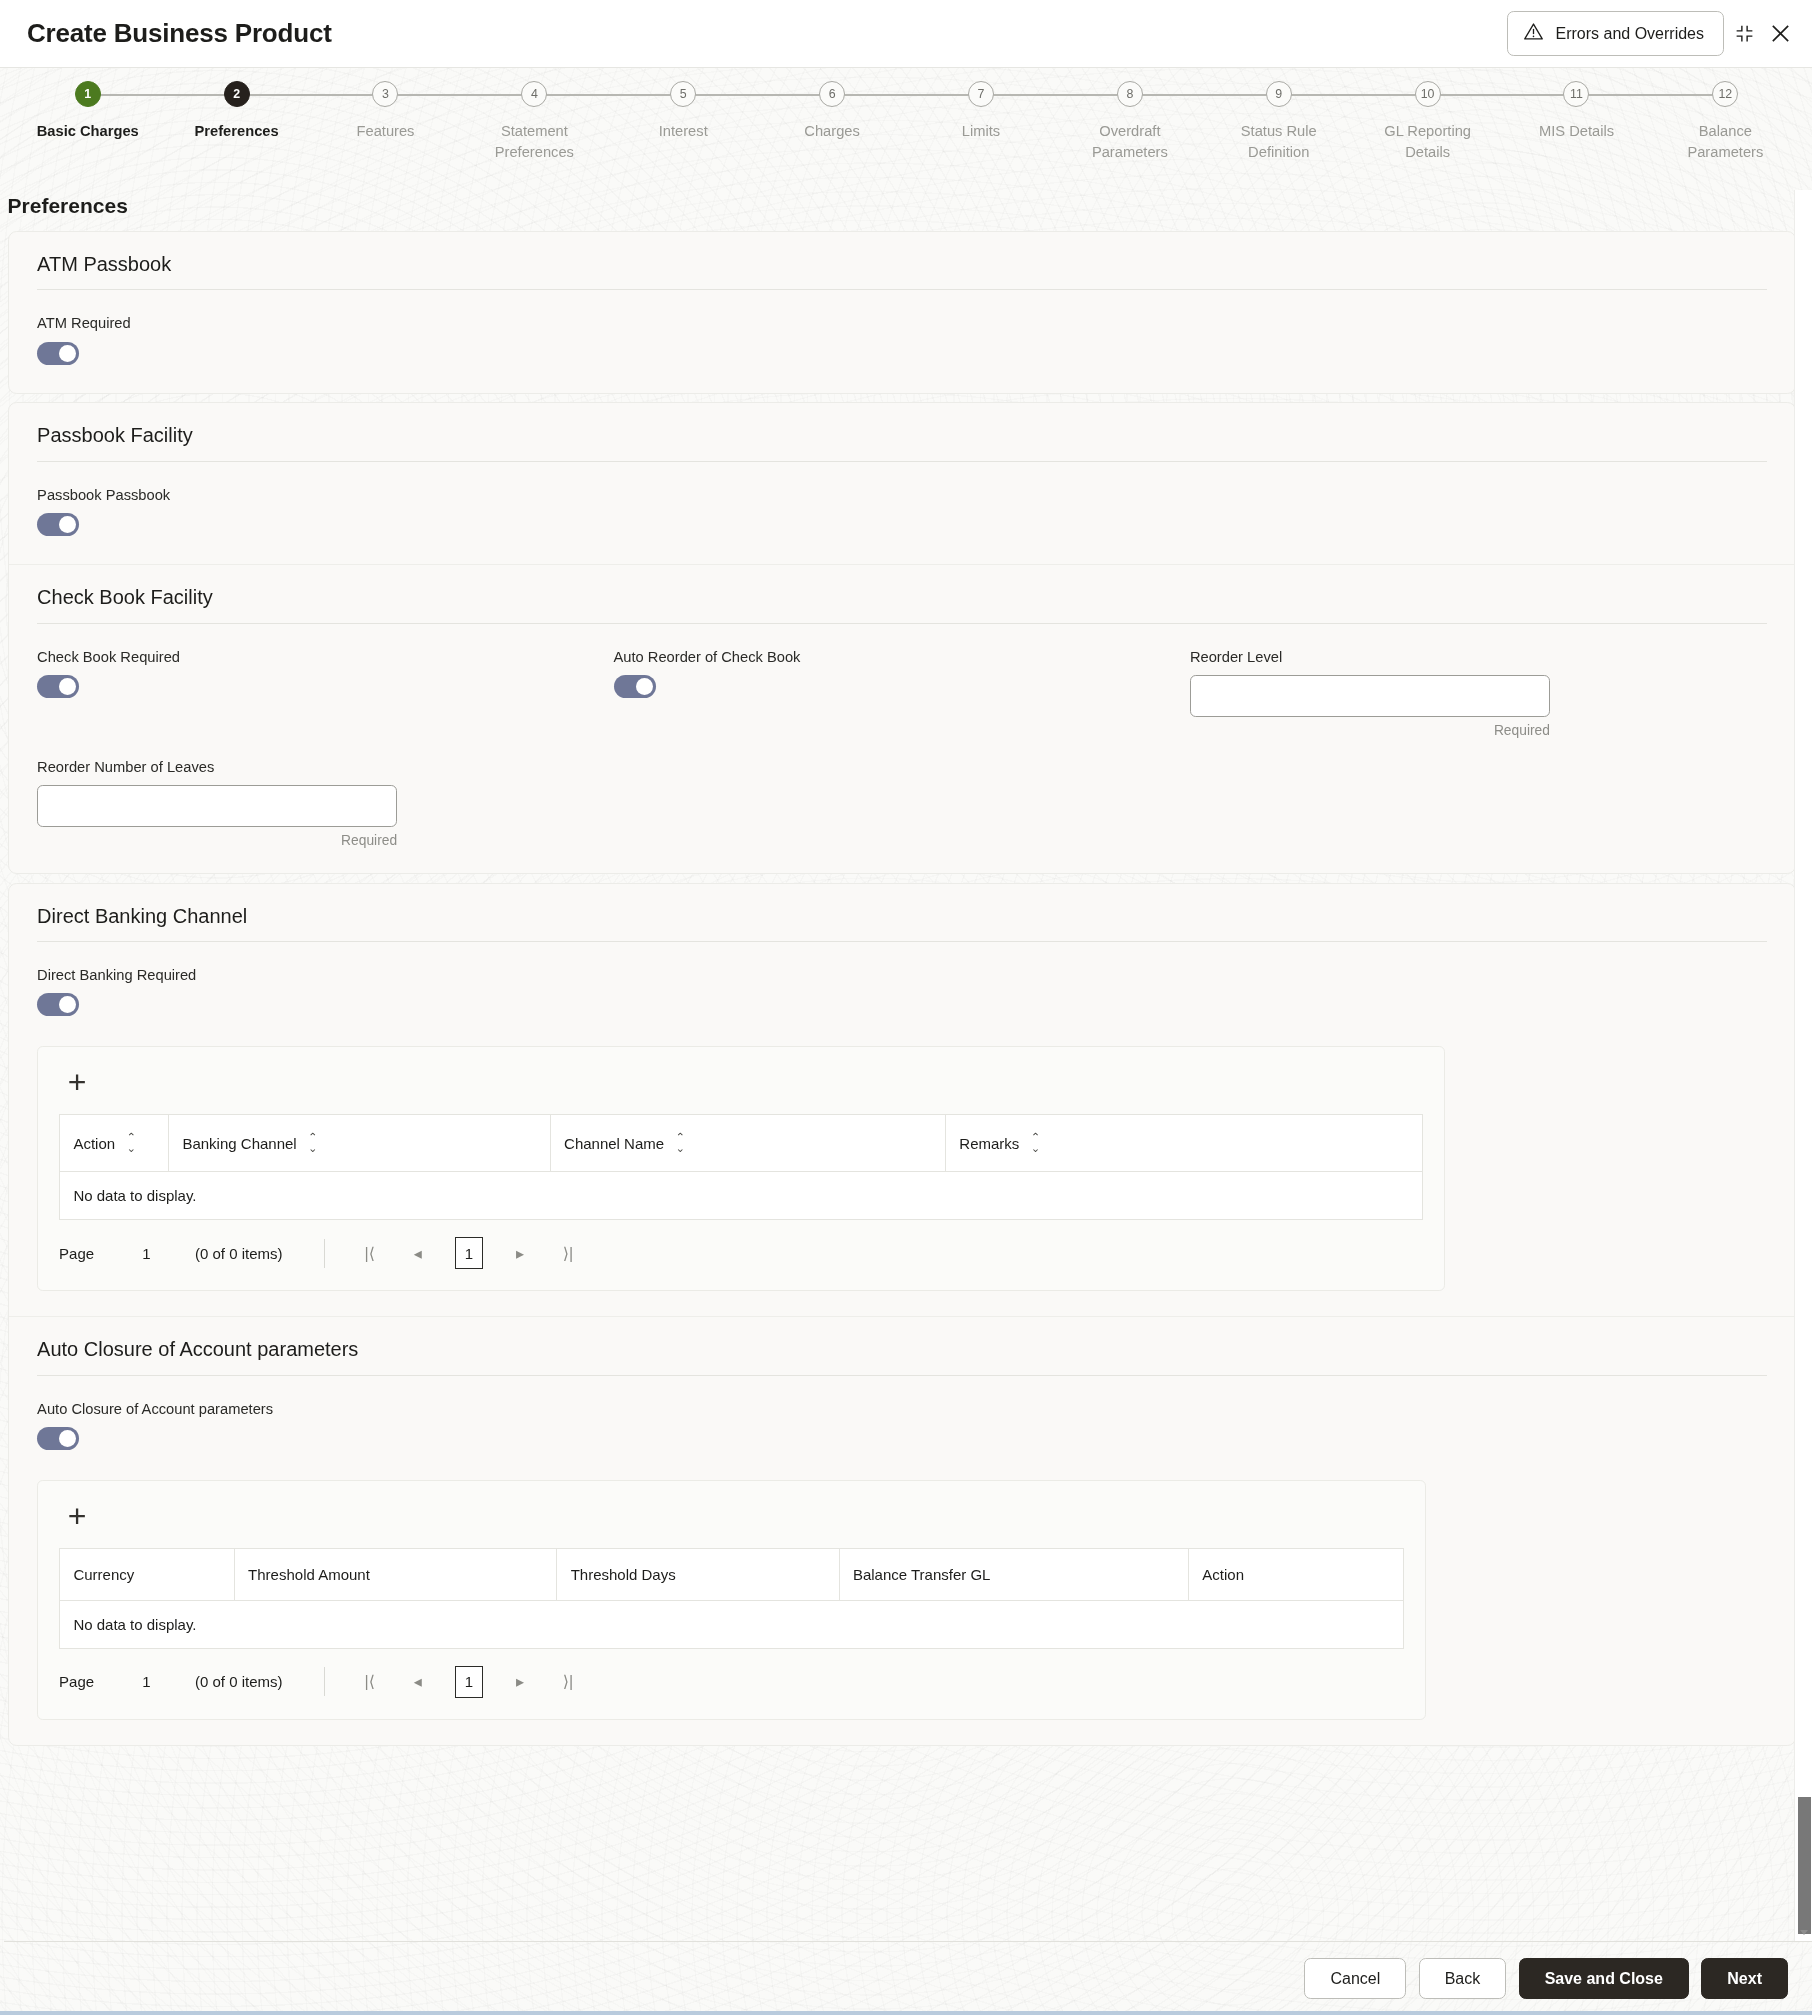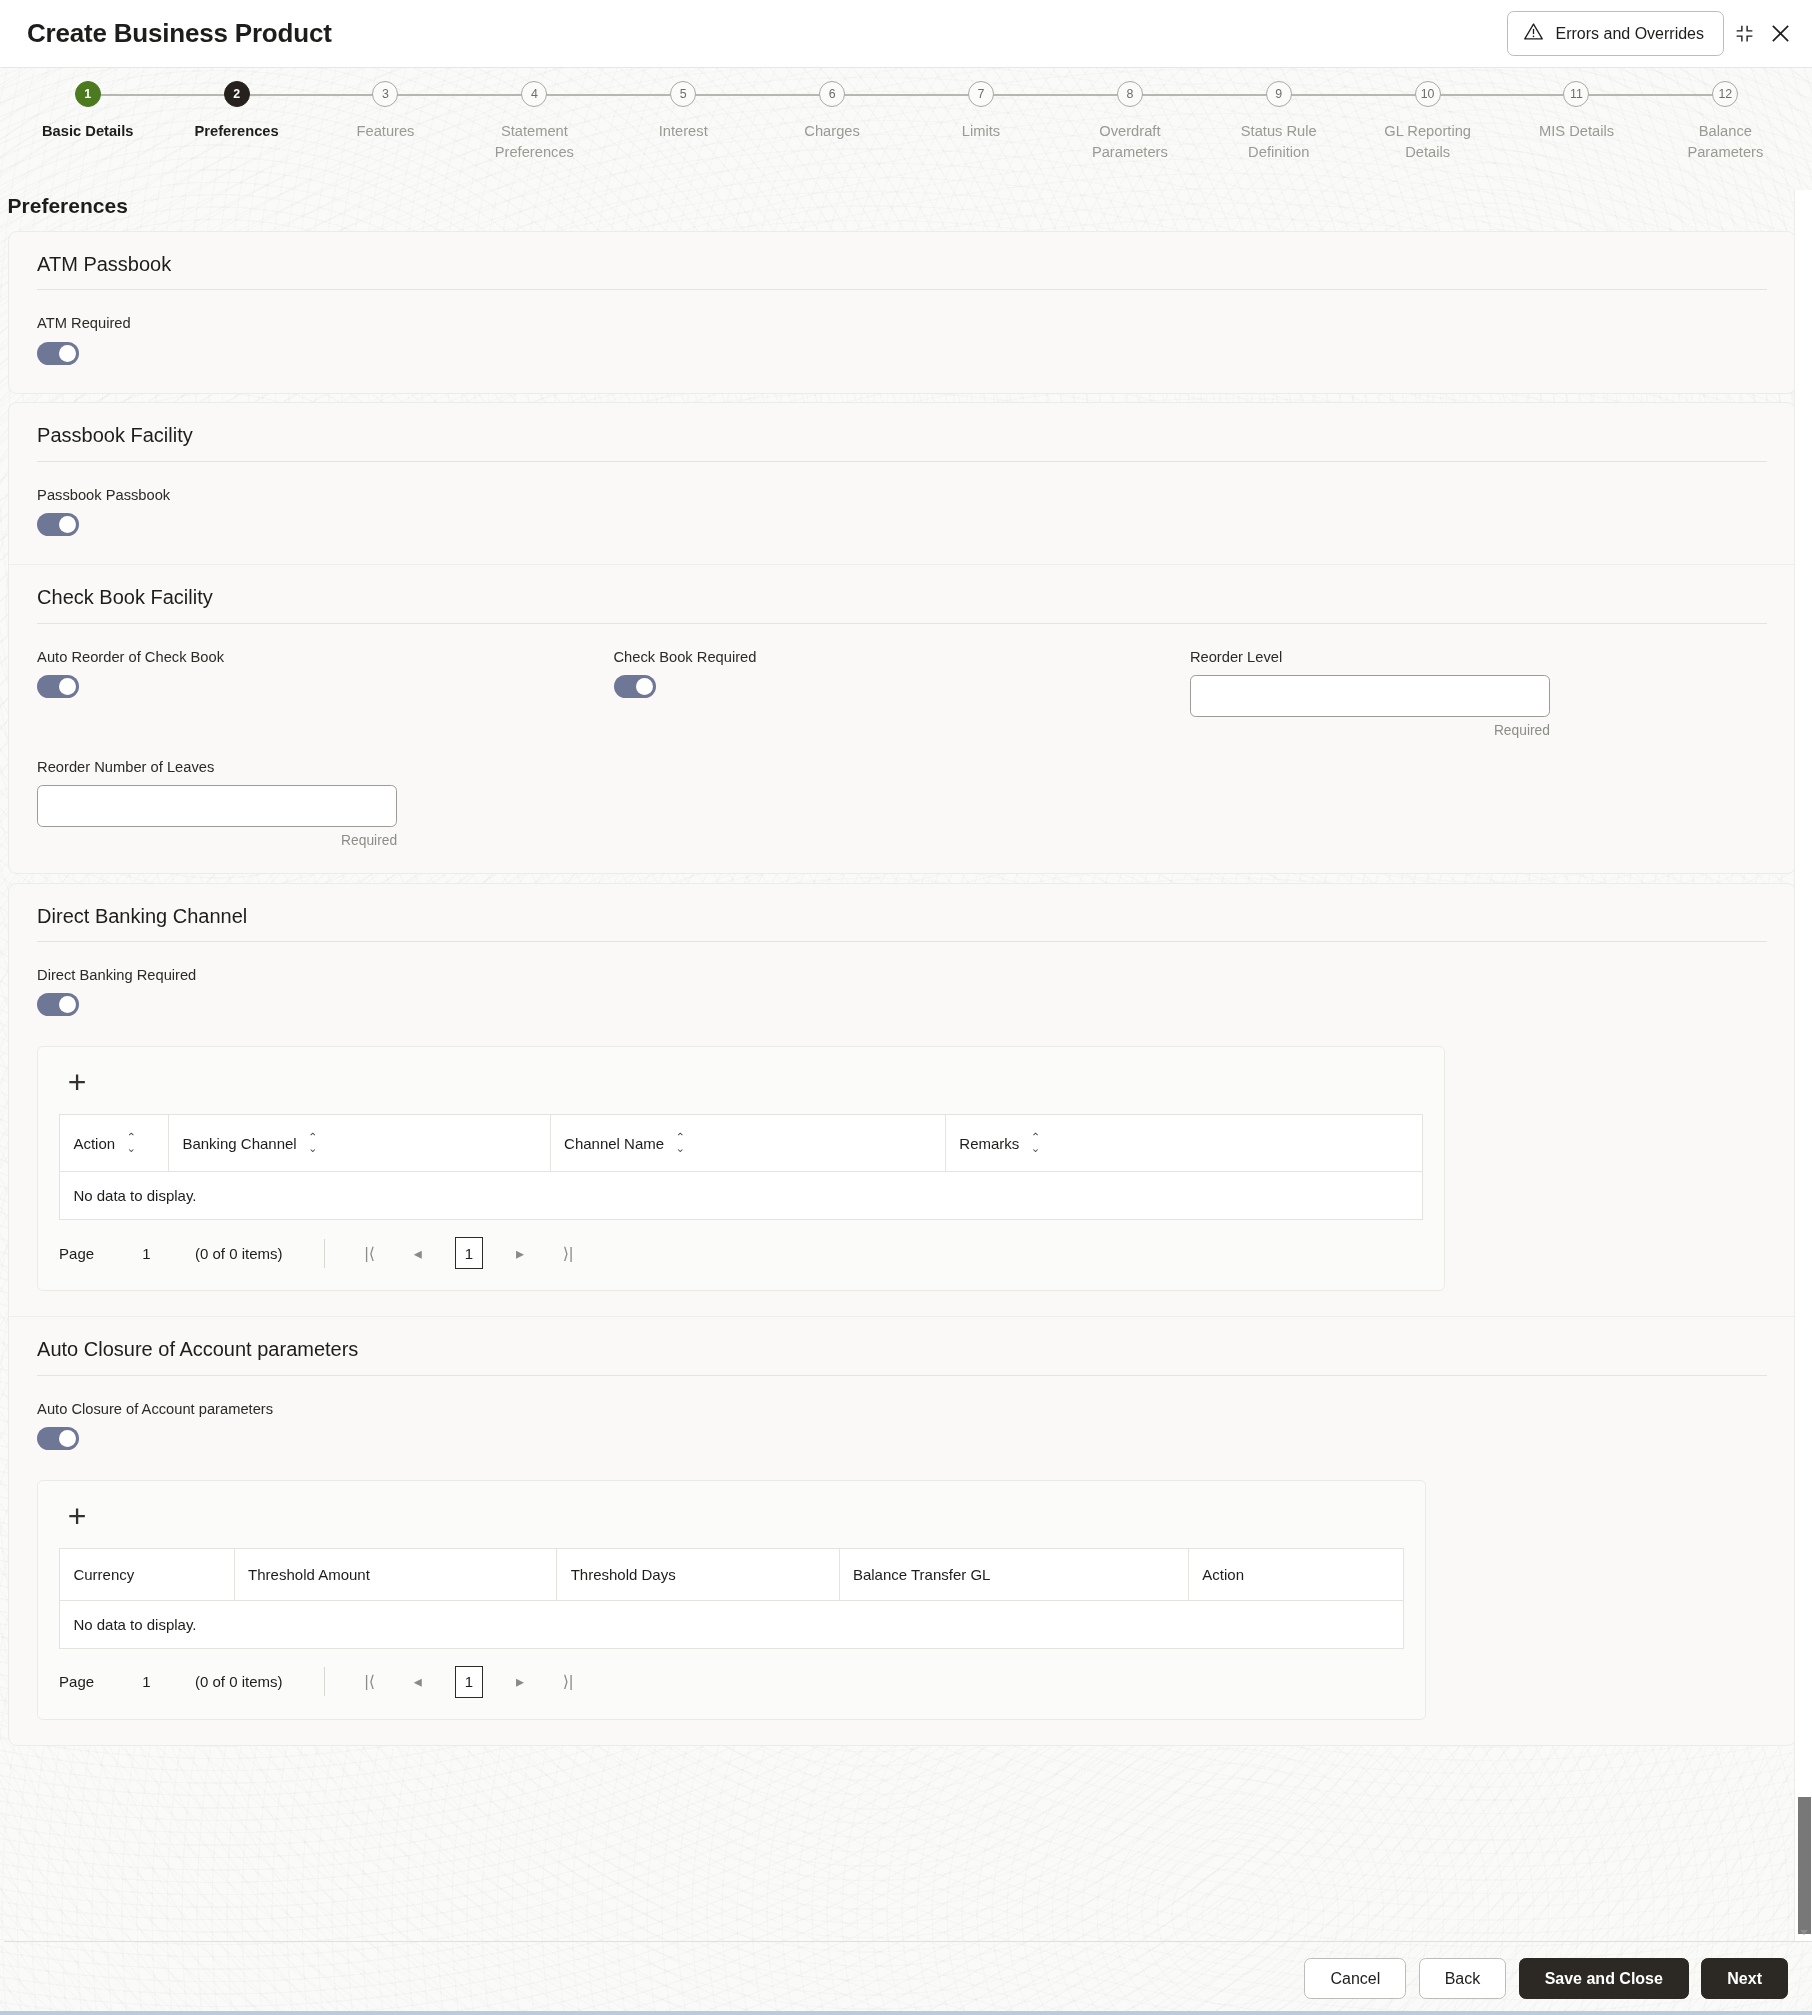--- a/index.html
+++ b/index.html
@@ -354,21 +354,21 @@
         </svg>
       </button>
     </div>
   </div>
 
   <div class="stepper-wrap">
     <div class="stepper" id="stepper-root">
         <div class="step done">
           <div class="connector"></div>
           <div class="circle">1</div>
-          <div class="label">Basic Details</div>
+          <div class="label">Basic Charges</div>
         </div>
         <div class="step active">
           <div class="connector"></div>
           <div class="circle">2</div>
           <div class="label">Preferences</div>
         </div>
         <div class="step ">
           <div class="connector"></div>
           <div class="circle">3</div>
           <div class="label">Features</div>
@@ -434,25 +434,25 @@
       <div class="grp-sub">
         <div class="card-h">Passbook Facility</div>
         <div class="field-label">Passbook Passbook</div>
         <div class="toggle"></div>
       </div>
 
       <div class="grp-sub">
         <div class="card-h">Check Book Facility</div>
         <div class="row">
           <div class="col3">
-            <div class="field-label">Auto Reorder of Check Book</div>
+            <div class="field-label">Check Book Required</div>
             <div class="toggle"></div>
           </div>
           <div class="col3">
-            <div class="field-label">Check Book Required</div>
+            <div class="field-label">Auto Reorder of Check Book</div>
             <div class="toggle"></div>
           </div>
           <div class="col3">
             <div class="field-label">Reorder Level</div>
             <input class="input" type="text" value="" style="">
             <div class="helper">Required</div>
           </div>
         </div>
         <div class="row" style="margin-top:21px">
           <div class="col3">

